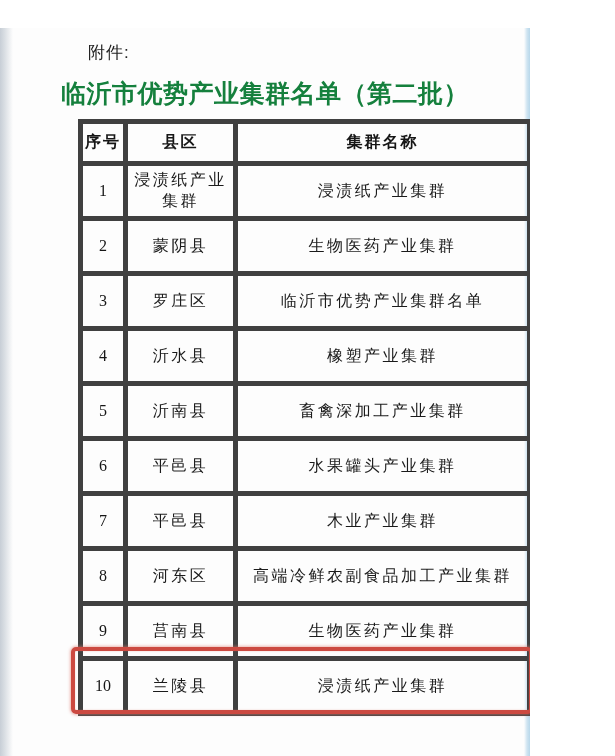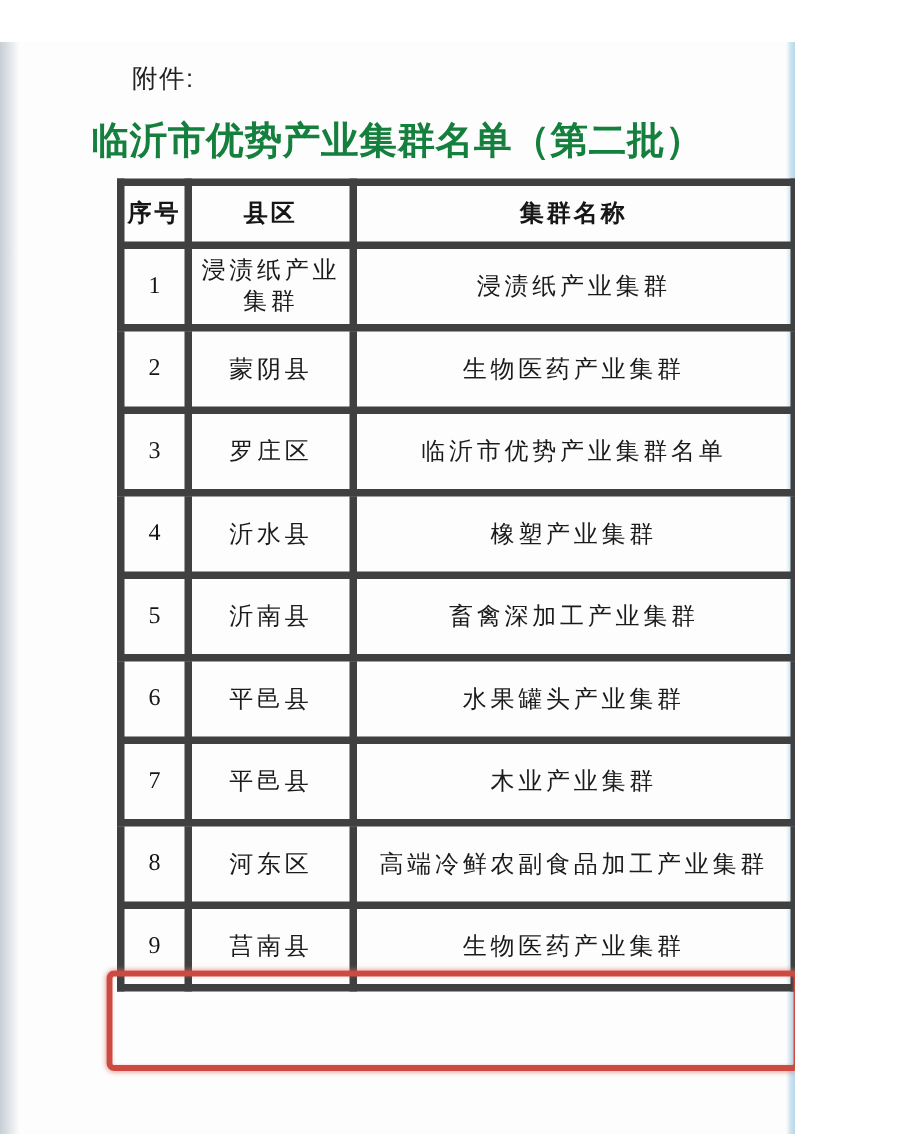--- a/index.html
+++ b/index.html
@@ -139,17 +139,22 @@
       <tr>
         <td class="cell-no">8</td>
         <td class="cell-district">河东区</td>
         <td class="cell-cluster">高端冷鲜农副食品加工产业集群</td>
       </tr>
       <tr>
         <td class="cell-no">9</td>
         <td class="cell-district">莒南县</td>
         <td class="cell-cluster">生物医药产业集群</td>
       </tr>
+      <tr>
+        <td class="cell-no">10</td>
+        <td class="cell-district">兰陵县</td>
+        <td class="cell-cluster">浸渍纸产业集群</td>
+      </tr>
     </tbody>
   </table>
 
   <div class="highlight-box" style="border-color: rgb(204, 74, 65);"></div>
 </div>
 
 </body></html>

